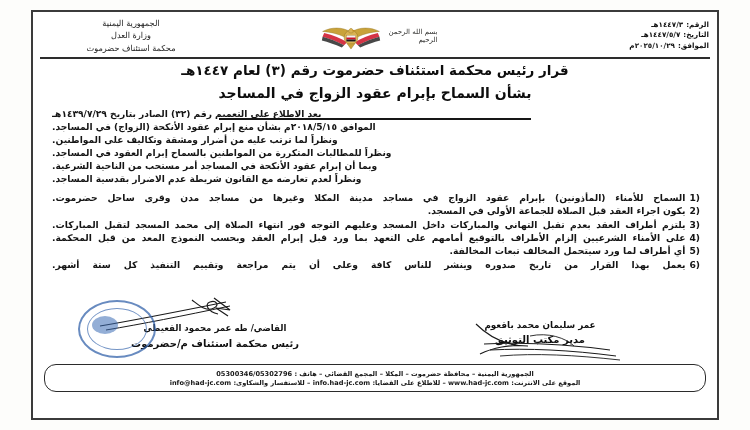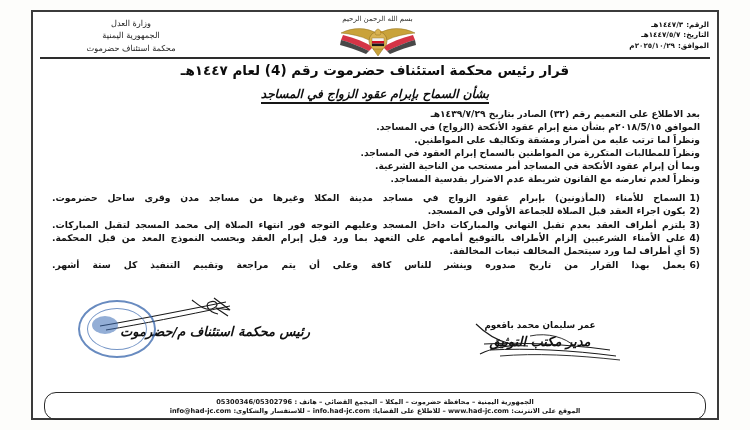--- a/index.html
+++ b/index.html
@@ -79,21 +79,20 @@
     font-weight: bold;
     color: #141414;
   }
   .meta-label { }
   .meta-value { }
 
   
   #emblem-wrap {
     width: 120px;
     display: flex;
-    flex-direction: column;
     align-items: center;
     justify-content: center;
   }
   #basmala-script {
     font-size: 7px;
     color: #30302e;
     letter-spacing: -0.3px;
     margin-bottom: -1px;
     font-family: "DejaVu Serif", "Liberation Serif", serif;
   }
@@ -110,27 +109,26 @@
     letter-spacing: 0.4px;
   }
   #title-sub-wrap {
     position: absolute;
     left: 45px; top: 83px;
     width: 660px;
     text-align: center;
   }
   #title-sub {
     display: inline-block;
-    font-size: 12px;
+    font-size: 14px;
     font-weight: bold;
     color: #0d0d0d;
     border-bottom: 2px solid #171717;
-    padding-bottom: 1px;
+    padding-bottom: 17px;
     letter-spacing: 0.3px;
-    font-style: italic;
   }
 
   
   #preamble {
     position: absolute;
     left: 52px; top: 108px;
     width: 648px;
     font-size: 9.1px;
     line-height: 1.42;
     color: #151515;
@@ -138,21 +136,21 @@
     text-align-last: justify;
     font-weight: bold;
   }
   .pre-line {
     display: block;
     white-space: nowrap;
     overflow: hidden;
   }
   .stretch {
     display: flex;
-    justify-content: flex-start;
+    justify-content: flex-end;
   }
 
   
   #clause-list {
     position: absolute;
     left: 52px; top: 192px;
     width: 648px;
     margin: 0;
     padding: 0;
     list-style: none;
@@ -194,23 +192,22 @@
     position: absolute;
     left: 420px; top: 318px;
     width: 240px;
     text-align: center;
     font-size: 8.8px;
     font-weight: bold;
     color: #101010;
     line-height: 1.6;
   }
   .sign-role {
-    font-size: 13px;
-    font-weight: bold;
-    font-style: italic;
+    font-size: 10px;
+    font-weight: bold;
   }
 
   
   #court-seal {
     position: absolute;
     left: 78px; top: 300px;
     width: 74px; height: 54px;
     border: 2.5px solid #2f5fa8;
     border-radius: 50%;
     opacity: 0.72;
@@ -234,21 +231,21 @@
   }
 
   
   .sig-svg { position: absolute; pointer-events: none; }
   #sig-left-strokes { left: 96px; top: 296px; }
   #sig-right-strokes { left: 470px; top: 322px; }
 
   
   #footer-box {
     position: absolute;
-    left: 44px; top: 392px;
+    left: 44px; top: 364px;
     width: 662px; height: 28px;
     border: 1px solid #2b2b2b;
     border-radius: 12px;
     box-sizing: border-box;
     display: flex;
     flex-direction: column;
     align-items: center;
     justify-content: center;
     gap: 1px;
   }
@@ -302,29 +299,29 @@
         <rect x="37" y="21.6" width="12" height="2.4" fill="#1a1a1a"></rect>
 
         <path d="M43 7 C40 8, 39 11, 41 13 L45 13 C47 11, 46 8, 43 7 Z" fill="#d9b252" stroke="#8e7122" stroke-width="0.5"></path>
         <path d="M45 9 L49 10 L45 11 Z" fill="#c08a1e"></path>
 
         <path d="M38 27 L43 34 L48 27 Z" fill="#c9a23a" stroke="#8e7122" stroke-width="0.5"></path>
       </svg>
     </div>
 
     <div id="letterhead-block">
+      <div>الجمهورية اليمنية</div>
       <div>وزارة العدل</div>
-      <div>الجمهورية اليمنية</div>
       <div>محكمة استئناف حضرموت</div>
     </div>
   </div>
 
   <div id="header-rule"></div>
 
-  <div id="title-main">قرار رئيس محكمة استئناف حضرموت رقم (4) لعام ١٤٤٧هـ</div>
+  <div id="title-main">قرار رئيس محكمة استئناف حضرموت رقم (٣) لعام ١٤٤٧هـ</div>
   <div id="title-sub-wrap">
     <span id="title-sub">بشأن السماح بإبرام عقود الزواج في المساجد</span>
   </div>
 
   <div id="preamble">
     <span class="pre-line stretch">
         <span>بعد الاطلاع على التعميم رقم (٣٢) الصادر بتاريخ ١٤٣٩/٧/٢٩هـ</span>
       </span>
     <span class="pre-line stretch">
         <span>الموافق ٢٠١٨/5/١٥م بشأن منع إبرام عقود الأنكحة (الزواج) في المساجد.</span>
@@ -364,20 +361,21 @@
       <span class="clause-num">5)</span>
       <span class="clause-text last-right">أي أطراف لما ورد سيتحمل المخالف تبعات المخالفة.</span>
     </li>
     <li class="clause">
       <span class="clause-num">6)</span>
       <span class="clause-text">يعمل بهذا القرار من تاريخ صدوره وينشر للناس كافة وعلى أن يتم مراجعة وتقييم التنفيذ كل ستة أشهر.</span>
     </li>
   </ol>
 
   <div id="sign-left">
+    <div>القاضي/ طه عمر محمود القعيطي</div>
     <div class="sign-role">رئيس محكمة استئناف م/حضرموت</div>
   </div>
 
   <div id="sign-right">
     <div>عمر سليمان محمد باقعوم</div>
     <div class="sign-role">مدير مكتب التوثيق</div>
   </div>
 
   <svg class="sig-svg" id="sig-left-strokes" width="180" height="46" viewBox="0 0 180 46">
     <path d="M4 30 C40 24, 80 16, 130 6" stroke="#1a1a1a" stroke-width="1.1" fill="none"></path>

